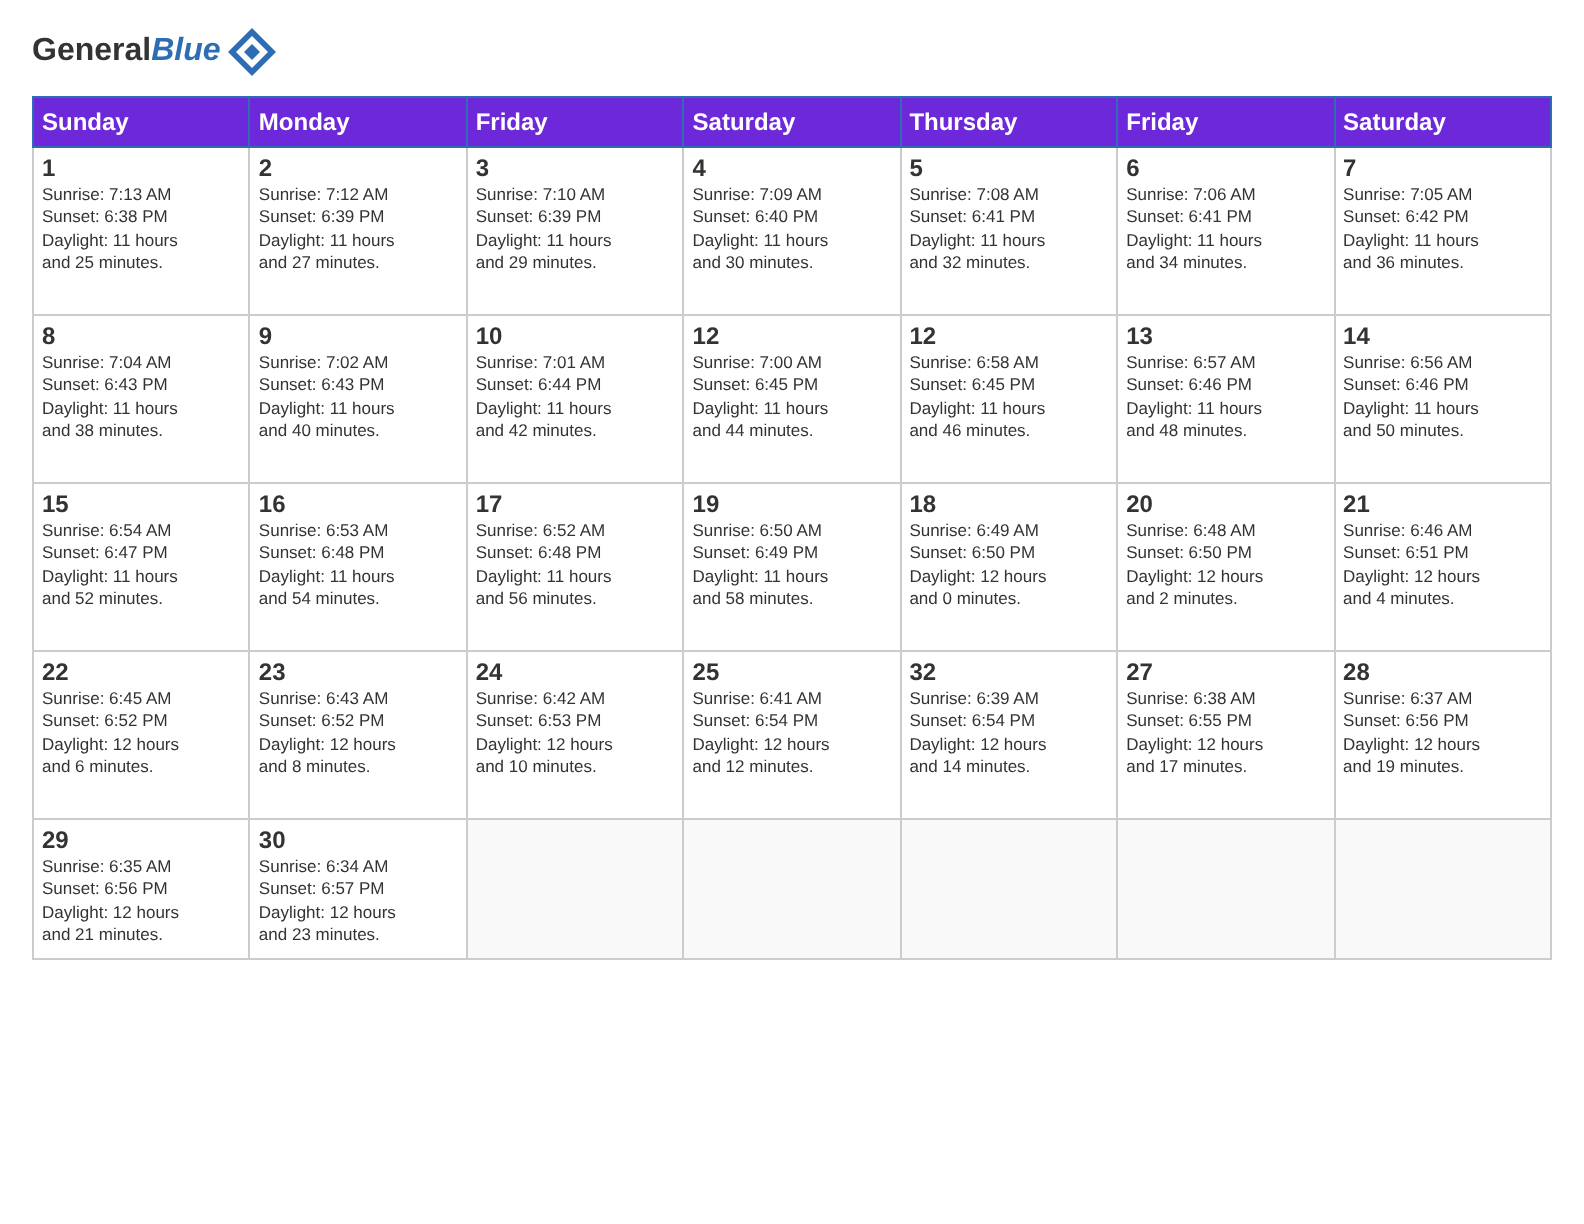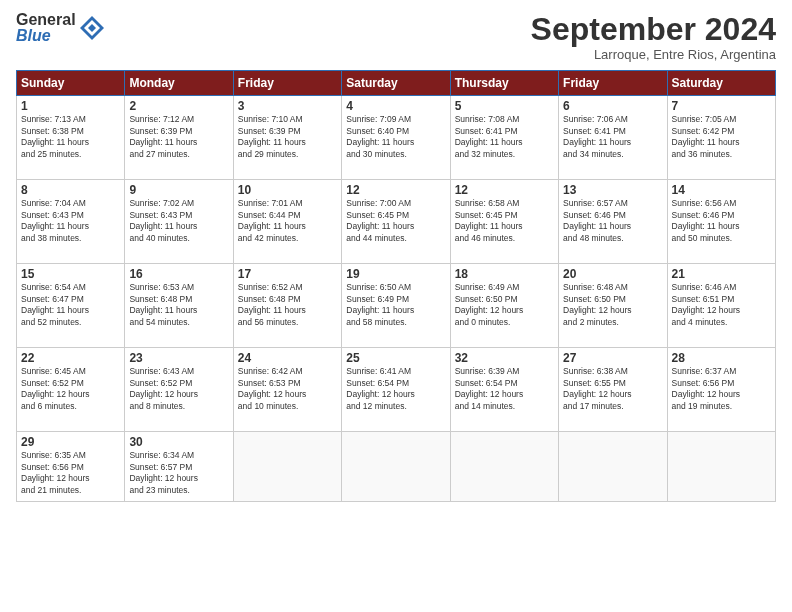--- a/index.html
+++ b/index.html
@@ -40,21 +40,21 @@
     .subtitle {
       font-size: 13px;
       color: #555;
     }
     table {
       width: 100%;
       border-collapse: collapse;
       table-layout: fixed;
     }
     thead th {
-      background: #7f1d1d;
+      background: #6d28d9;
       color: #fff;
       font-size: 12px;
       font-weight: bold;
       padding: 5px 4px;
       text-align: left;
       border: 1px solid #2e6db4;
     }
     tbody td {
       vertical-align: top;
       border: 1px solid #ccc;
@@ -82,34 +82,30 @@
       background: #f9f9f9;
     }
   </style>
 </head>
 <body>
 
 <div class="page">
   <div class="header">
     <div class="logo">
       <div style="display:flex;align-items:center;gap:2px;">
-        <div style="display:flex;flex-direction:column;line-height:1;">
+        <div style="display:flex;flex-direction:row;line-height:1;">
           <span style="font-size:16px;font-weight:bold;color:#333;">General</span>
           <span style="font-size:16px;font-weight:bold;color:#2e6db4;font-style:italic;">Blue</span>
         </div>
         <svg width="28" height="28" viewBox="0 0 28 28">
           <polygon points="14,2 26,14 14,26 2,14" fill="#2e6db4"></polygon>
           <polygon points="14,6 22,14 14,22 6,14" fill="#fff"></polygon>
           <polygon points="14,10 18,14 14,18 10,14" fill="#2e6db4"></polygon>
         </svg>
       </div>
-    </div>
-    <div class="title-area">
-      <div class="month-title">September 2024</div>
-      <div class="subtitle">Larroque, Entre Rios, Argentina</div>
     </div>
   </div>
 
   <table>
     <thead>
       <tr>
           <th>Sunday</th>
           <th>Monday</th>
           <th>Friday</th>
           <th>Saturday</th>

